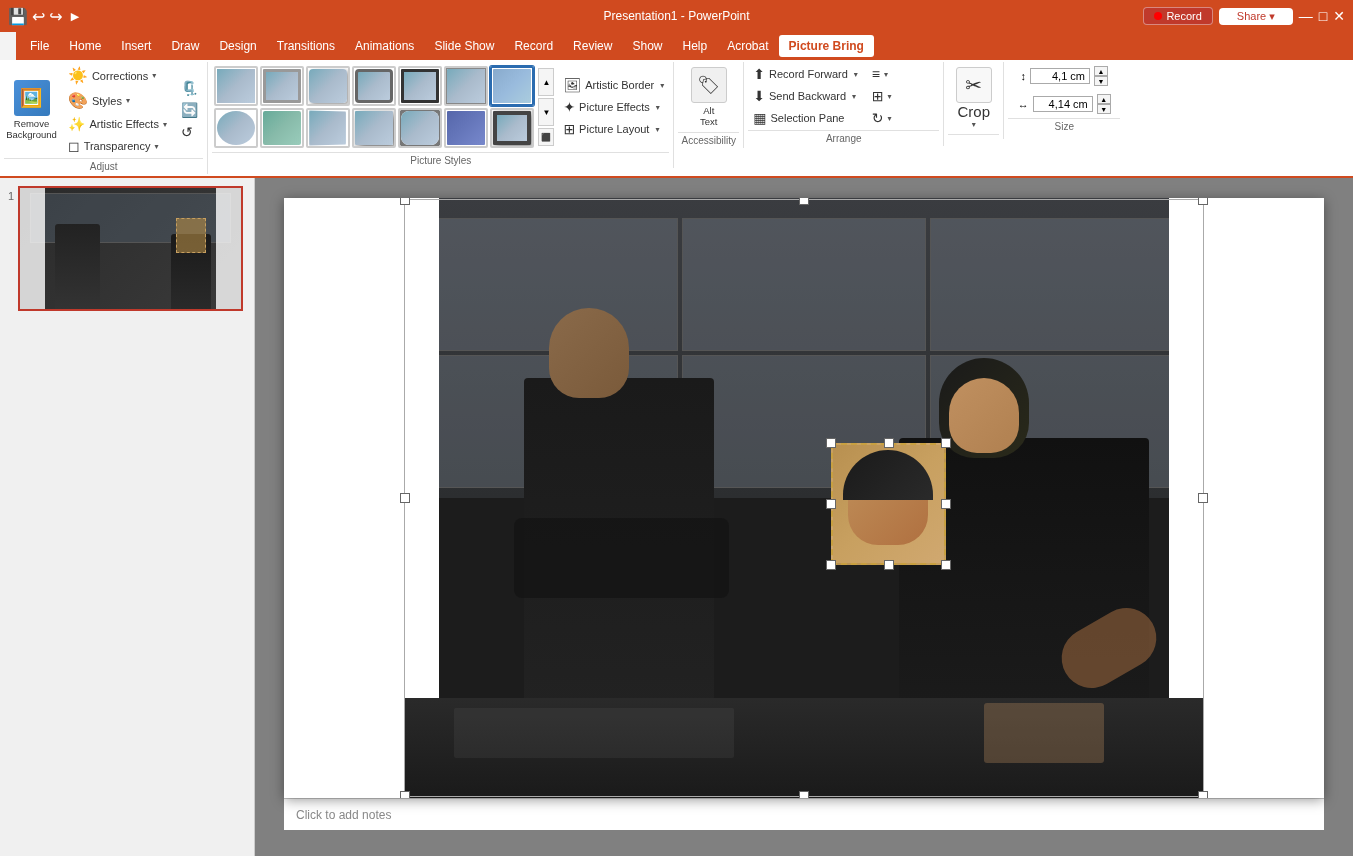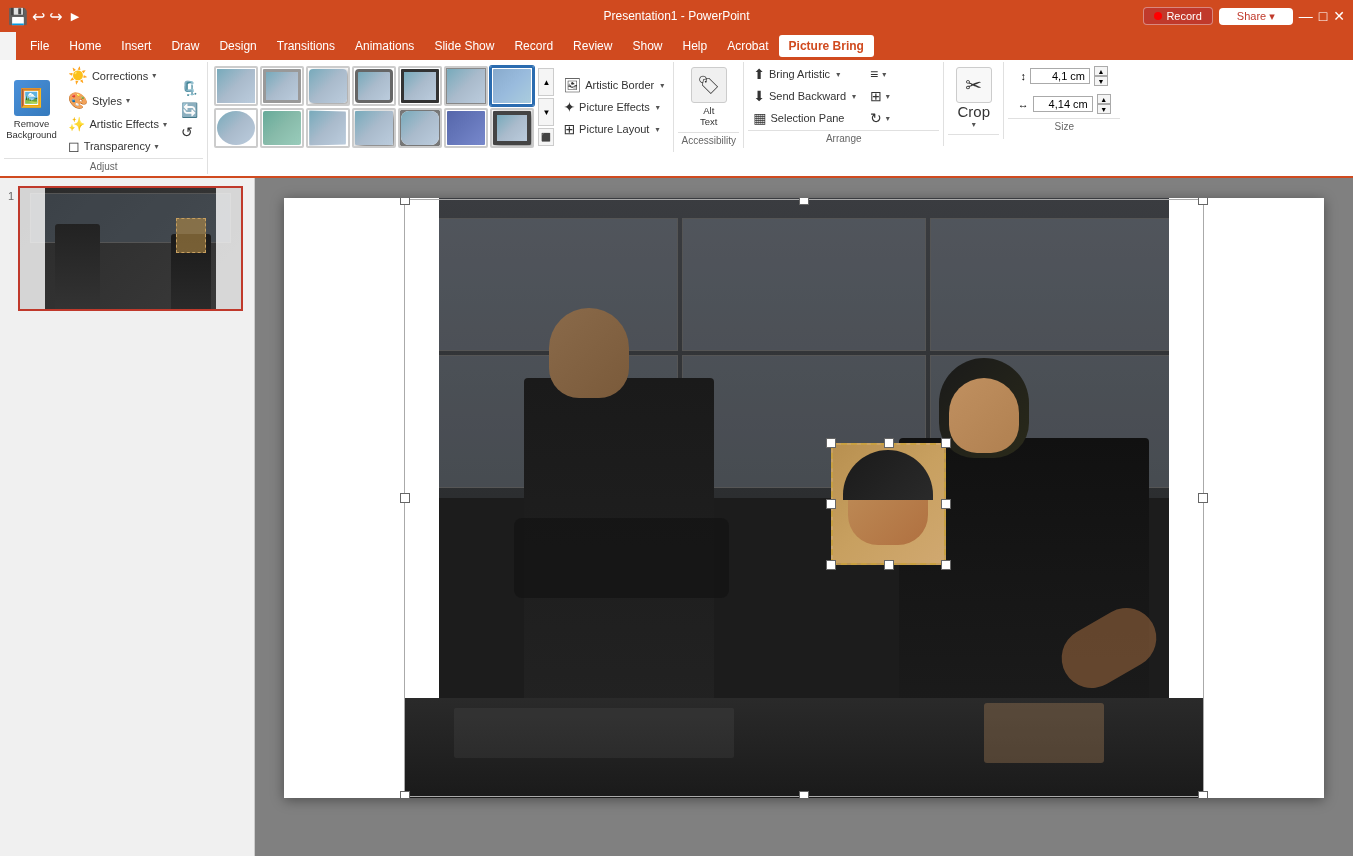--- a/index.html
+++ b/index.html
@@ -425,40 +425,41 @@
           <span>Picture Effects</span>
           <span class="chevron dropdown-arrow">▾</span>
         </div>
         <div class="ribbon-btn-small">
           <span style="font-size:14px;">⊞</span>
           <span>Picture Layout</span>
           <span class="chevron dropdown-arrow">▾</span>
         </div>
       </div>
     </div>
+    <div class="group-label">Picture Styles</div>
   </div>
 
   <div class="ribbon-group-wrapper" style="min-width:70px;">
     <div class="group-content" style="justify-content:center;">
       <div class="ribbon-btn">
         <div style="width:36px;height:36px;background:#f0f0f0;border:1px solid #ccc;border-radius:3px;display:flex;align-items:center;justify-content:center;margin-bottom:2px;">
           <span style="font-size:18px;">🏷</span>
         </div>
         <span style="font-size:9.5px;">Alt<br>Text</span>
       </div>
     </div>
     <div class="group-label">Accessibility</div>
   </div>
 
   <div class="ribbon-group-wrapper" style="min-width:200px;">
     <div class="group-content">
       <div class="ribbon-col">
         <div class="ribbon-btn-small">
           <span style="font-size:14px;">⬆</span>
-          <span>Bring Artistic</span>
+          <span>Record Forward</span>
           <span class="chevron dropdown-arrow">▾</span>
         </div>
         <div class="ribbon-btn-small">
           <span style="font-size:14px;">⬇</span>
           <span>Send Backward</span>
           <span class="chevron dropdown-arrow">▾</span>
         </div>
         <div class="ribbon-btn-small">
           <span style="font-size:14px;">▦</span>
           <span>Selection Pane</span>
@@ -615,15 +616,18 @@
         <div style="position:absolute;top:-5px;right:-5px;width:10px;height:10px;background:white;border:1px solid #666;"></div>
         <div style="position:absolute;top:50%;left:-5px;transform:translateY(-50%);width:10px;height:10px;background:white;border:1px solid #666;"></div>
         <div style="position:absolute;top:50%;right:-5px;transform:translateY(-50%);width:10px;height:10px;background:white;border:1px solid #666;"></div>
         <div style="position:absolute;bottom:-5px;left:-5px;width:10px;height:10px;background:white;border:1px solid #666;"></div>
         <div style="position:absolute;bottom:-5px;left:50%;transform:translateX(-50%);width:10px;height:10px;background:white;border:1px solid #666;"></div>
         <div style="position:absolute;bottom:-5px;right:-5px;width:10px;height:10px;background:white;border:1px solid #666;"></div>
       </div>
 
     </div>
 
+    <div class="notes-bar" style="width:1040px;margin-top:0;">
+      <span>Click to add notes</span>
+    </div>
   </div>
 
 </div>
 
 </body></html>

